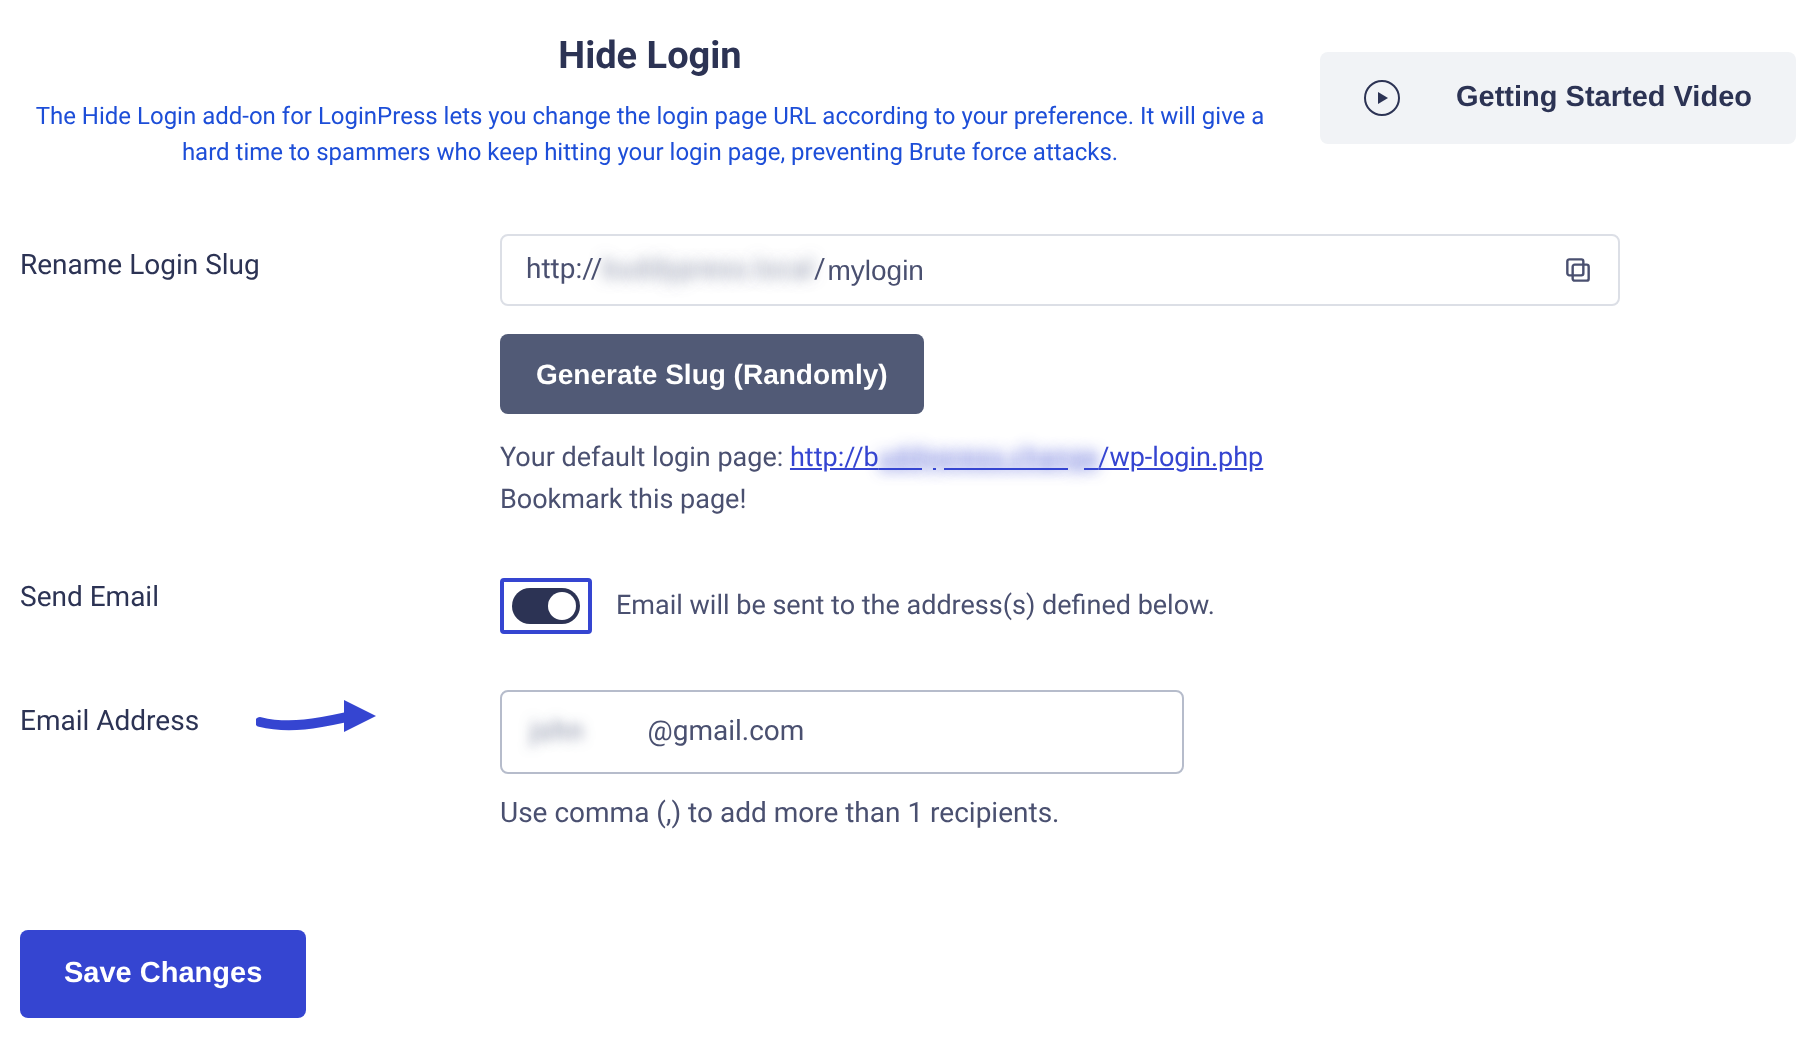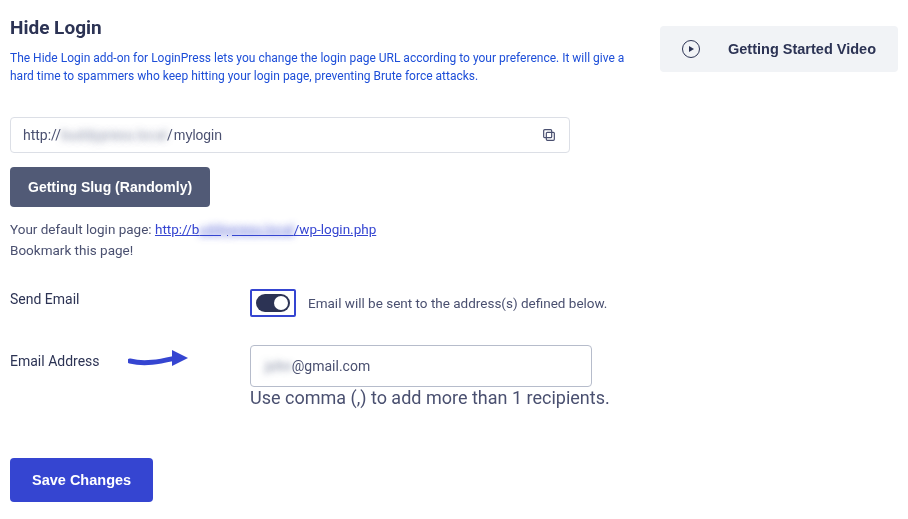--- a/index.html
+++ b/index.html
@@ -13,20 +13,21 @@
     padding: 16px 10px;
   }
   .header-row {
     display: flex;
     justify-content: space-between;
     align-items: flex-start;
   }
   .header-left {
     flex: 1;
     padding-right: 20px;
+    text-align: center;
   }
   h1.page-title {
     font-size: 19px;
     font-weight: 700;
     color: #2c3354;
     margin-bottom: 10px;
   }
   p.page-desc {
     font-size: 12px;
     color: #1d4ed8;
@@ -175,24 +176,24 @@
     font-size: 14px;
     color: #4a5070;
     background: #fff;
     display: flex;
     align-items: center;
   }
   .email-blur {
     color: transparent;
     text-shadow: 0 0 6px rgba(100,110,140,0.8);
   }
-  .email-suffix { color: #4a5070; }
+  .email-suffix { color: #4a5070; margin-left: 32px; }
   .sub-hint {
-    margin-top: 0;
-    font-size: 18px;
+    margin-top: 12px;
+    font-size: 14px;
     color: #4a5070;
   }
   .arrow {
     position: absolute;
     left: 118px;
     top: 2px;
     width: 62px;
     height: 22px;
   }
   .save-btn {
@@ -220,34 +221,35 @@
   <button class="video-btn">
     <span class="play-icon"></span>
     <span>Getting Started Video</span>
   </button>
 </div>
 
 <div class="form-area">
 
   
   <div class="row">
+    <div class="row-label">Rename Login Slug</div>
     <div class="row-control">
       <div class="slug-input-wrap">
         <span class="slug-prefix">http://</span>
         <span class="slug-blur">buddypress.local</span>
         <span class="slug-sep">/</span>
         <input class="slug-value" type="text" value="mylogin" style="">
         <svg class="copy-icon" viewBox="0 0 24 24" fill="none" stroke="currentColor" stroke-width="1.8">
           <rect x="8" y="8" width="12" height="12" rx="1.5"></rect>
           <rect x="4" y="4" width="12" height="12" rx="1.5"></rect>
         </svg>
       </div>
-      <button class="gen-btn">Getting Slug (Randomly)</button>
+      <button class="gen-btn">Generate Slug (Randomly)</button>
       <div class="hint-text">
-        <span>Your default login page: </span><a href="#"><span>http://b</span><span class="link-blur">uddypress.local</span><span>/wp-login.php</span></a><br>
+        <span>Your default login page: </span><a href="#"><span>http://b</span><span class="link-blur">uddypress.change</span><span>/wp-login.php</span></a><br>
         <span>Bookmark this page!</span>
       </div>
     </div>
   </div>
 
   
   <div class="row row-send">
     <div class="row-label">Send Email</div>
     <div class="row-control">
       <span class="toggle-wrap">

